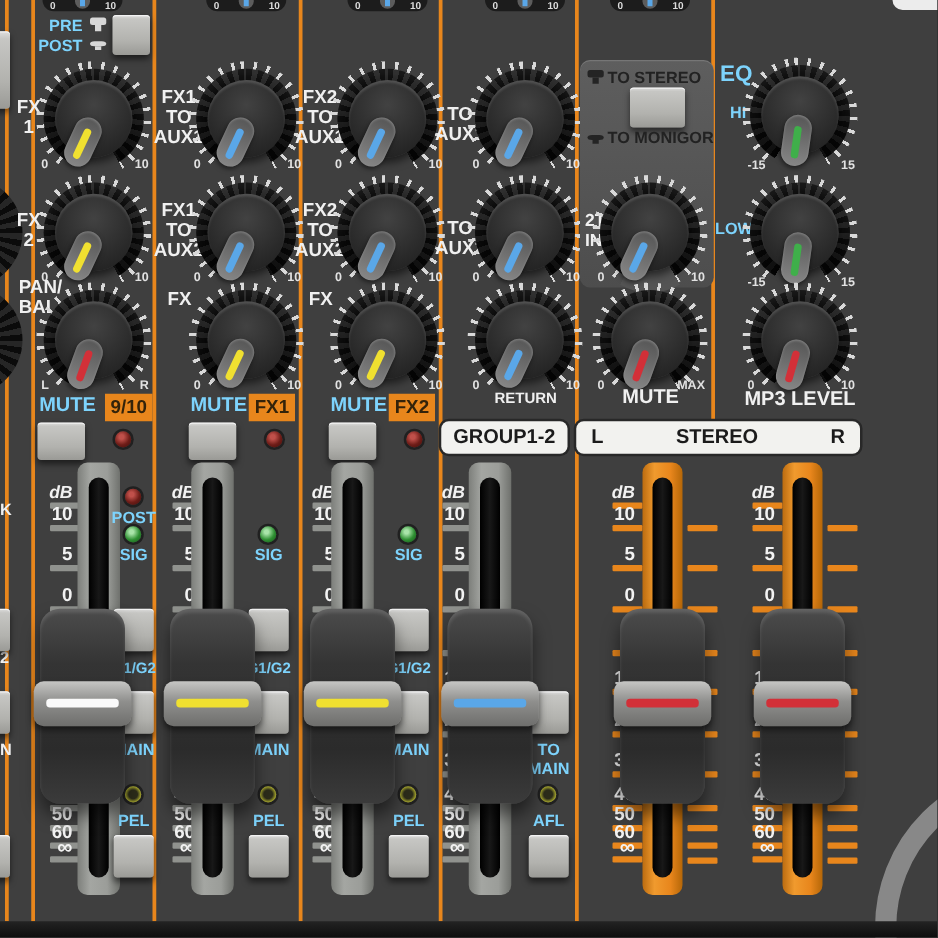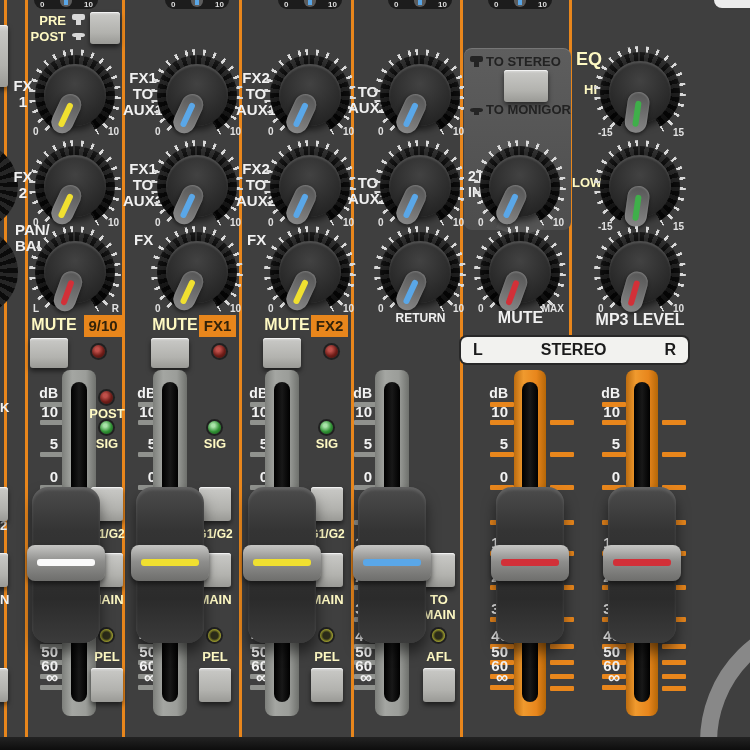--- a/index.html
+++ b/index.html
@@ -37,34 +37,34 @@
   .klabel{position:absolute;font-weight:bold;color:#f0f0f0;white-space:pre-line;line-height:16px;font-size:15px;}
   .center{text-align:center;}
   
   .btn{position:absolute;border-radius:3px;
      background:linear-gradient(180deg,#dedede 0%,#c6c6c3 10%,#b2b2ae 65%,#9a9a96);
      box-shadow:0 3px 5px rgba(0,0,0,.55),inset 0 1px 0 #f2f2f2;}
   .led{position:absolute;width:13px;height:13px;border-radius:50%;}
   .led-red{background:radial-gradient(circle at 40% 35%,#c0504a 0 16%,#6f1d18 55%,#3a0e0b);box-shadow:0 0 0 2px #202020;}
   .led-green{background:radial-gradient(circle at 40% 35%,#a9e4a9 0 14%,#2f9033 55%,#134f15);box-shadow:0 0 0 2px #202020;}
   .led-olive{background:radial-gradient(circle at 50% 50%,#2c2c1a 0 38%,#a3a32c 68%,#6c6c1d);box-shadow:0 0 0 2px #202020;}
-  .lbl{position:absolute;color:#fef9c3;font-weight:bold;text-align:center;}
+  .lbl{position:absolute;color:#7dd3fc;font-weight:bold;text-align:center;}
   
   .badge{position:absolute;height:22px;background:#E8861C;color:#33230a;font-weight:bold;
      font-size:15px;text-align:center;line-height:22px;}
   .pill{position:absolute;height:26px;background:#f2f2ef;border-radius:6px;color:#1b1b1b;
      font-weight:bold;font-size:16px;line-height:26px;text-align:center;box-shadow:0 0 0 2px #282828;}
   .pill.split{display:flex;justify-content:space-between;padding:0 12px;box-sizing:border-box;}
   
   .scale{position:absolute;top:0;width:30px;height:750px;}
   .scale span{position:absolute;right:0;font-weight:bold;font-size:15px;color:#f2f2f2;}
   .scale span::after{content:"";position:absolute;right:-6px;top:17px;width:24px;height:5px;
      background:#90928e;border-radius:1px;}
   .scale.m span::after{background:#E8861C;}
-  .scale span:nth-of-type(1){top:385px;font-size:14px;}
+  .scale span:nth-of-type(1){top:385px;font-size:14px;font-style:italic;}
   .scale span:nth-of-type(2){top:403px;} .scale span:nth-of-type(3){top:435px;}
   .scale span:nth-of-type(4){top:468px;} .scale span:nth-of-type(5){top:503px;}
   .scale span:nth-of-type(6){top:534px;} .scale span:nth-of-type(7){top:568px;}
   .scale span:nth-of-type(8){top:600px;} .scale span:nth-of-type(9){top:627px;}
   .scale span:nth-of-type(10){top:643px;} .scale span:nth-of-type(11){top:657px;}
   .scale span:nth-of-type(12){top:668px;font-size:17px;}
   .track{position:absolute;top:370px;height:346px;width:34px;border-radius:8px;
      background:linear-gradient(90deg,#7d7f7b,#a4a6a2 30%,#9b9d99 70%,#6f716d);}
   .track.or{width:32px;background:linear-gradient(90deg,#bc6c10,#f09a2e 30%,#e8861c 70%,#b56708);}
   .slot{position:absolute;top:382px;width:16px;height:320px;border-radius:8px;
@@ -405,20 +405,21 @@
   <div class="lbl" style="left:147px;top:316px;width:56px;font-size:16px">MUTE</div>
   <div class="badge" style="left:199px;top:315px;width:37px">FX1</div>
   <div class="btn" style="left:151px;top:338px;width:38px;height:30px"></div>
   <span class="led led-red" style="left:213px;top:345px"></span>
 
   <div class="lbl" style="left:259px;top:316px;width:56px;font-size:16px">MUTE</div>
   <div class="badge" style="left:311px;top:315px;width:37px">FX2</div>
   <div class="btn" style="left:263px;top:338px;width:38px;height:30px"></div>
   <span class="led led-red" style="left:325px;top:345px"></span>
 
+  <div class="pill" style="left:353px;top:337px;width:101px">GROUP1-2</div>
   <div class="pill split" style="left:461px;top:337px;width:227px">
     <span>L</span>
     <span>STEREO</span>
     <span>R</span>
   </div>
 
   <div class="scale" style="left:28px">
       <span>dB</span>
       <span>10</span>
       <span>5</span>

